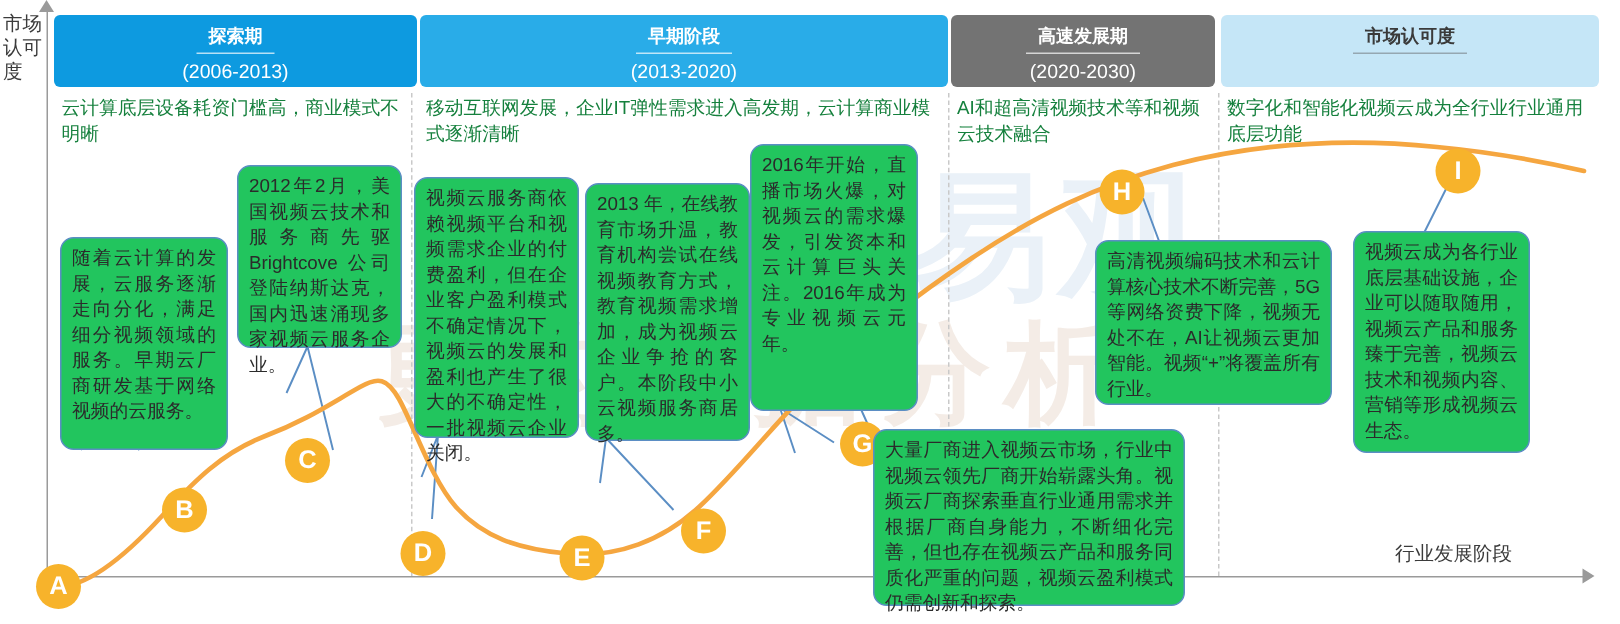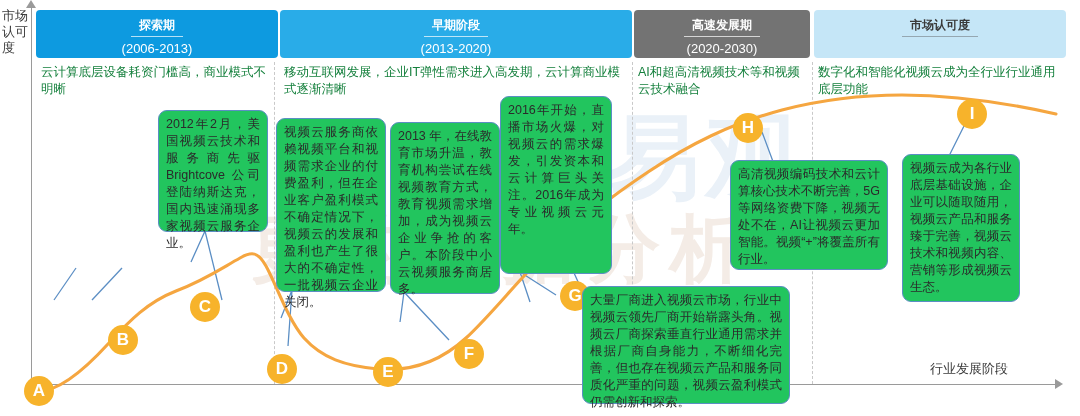--- a/index.html
+++ b/index.html
@@ -158,20 +158,21 @@
   <div class="marker" style="left:24px;top:376px">A</div>
   <div class="marker" style="left:108px;top:325px">B</div>
   <div class="marker" style="left:190px;top:292px">C</div>
   <div class="marker" style="left:267px;top:354px">D</div>
   <div class="marker" style="left:373px;top:357px">E</div>
   <div class="marker" style="left:454px;top:339px">F</div>
   <div class="marker" style="left:560px;top:281px">G</div>
   <div class="marker" style="left:733px;top:113px">H</div>
   <div class="marker" style="left:957px;top:99px">I</div>
 
+  <div class="callout" style="left:40px;top:158px;width:112px;height:142px">随着云计算的发展，云服务逐渐走向分化，满足细分视频领域的服务。早期云厂商研发基于网络视频的云服务。</div>
 
   <div class="callout" style="left:158px;top:110px;width:110px;height:122px">2012年2月，美国视频云技术和服务商先驱 Brightcove 公司登陆纳斯达克，国内迅速涌现多家视频云服务企业。</div>
 
   <div class="callout" style="left:276px;top:118px;width:110px;height:174px">视频云服务商依赖视频平台和视频需求企业的付费盈利，但在企业客户盈利模式不确定情况下，视频云的发展和盈利也产生了很大的不确定性，一批视频云企业关闭。</div>
 
   <div class="callout" style="left:390px;top:122px;width:110px;height:172px">2013 年，在线教育市场升温，教育机构尝试在线视频教育方式，教育视频需求增加，成为视频云企业争抢的客户。本阶段中小云视频服务商居多。</div>
 
   <div class="callout" style="left:500px;top:96px;width:112px;height:178px">2016年开始，直播市场火爆，对视频云的需求爆发，引发资本和云计算巨头关注。2016年成为专业视频云元年。</div>
 
   <div class="callout" style="left:582px;top:286px;width:208px;height:118px">大量厂商进入视频云市场，行业中视频云领先厂商开始崭露头角。视频云厂商探索垂直行业通用需求并根据厂商自身能力，不断细化完善，但也存在视频云产品和服务同质化严重的问题，视频云盈利模式仍需创新和探索。</div>

